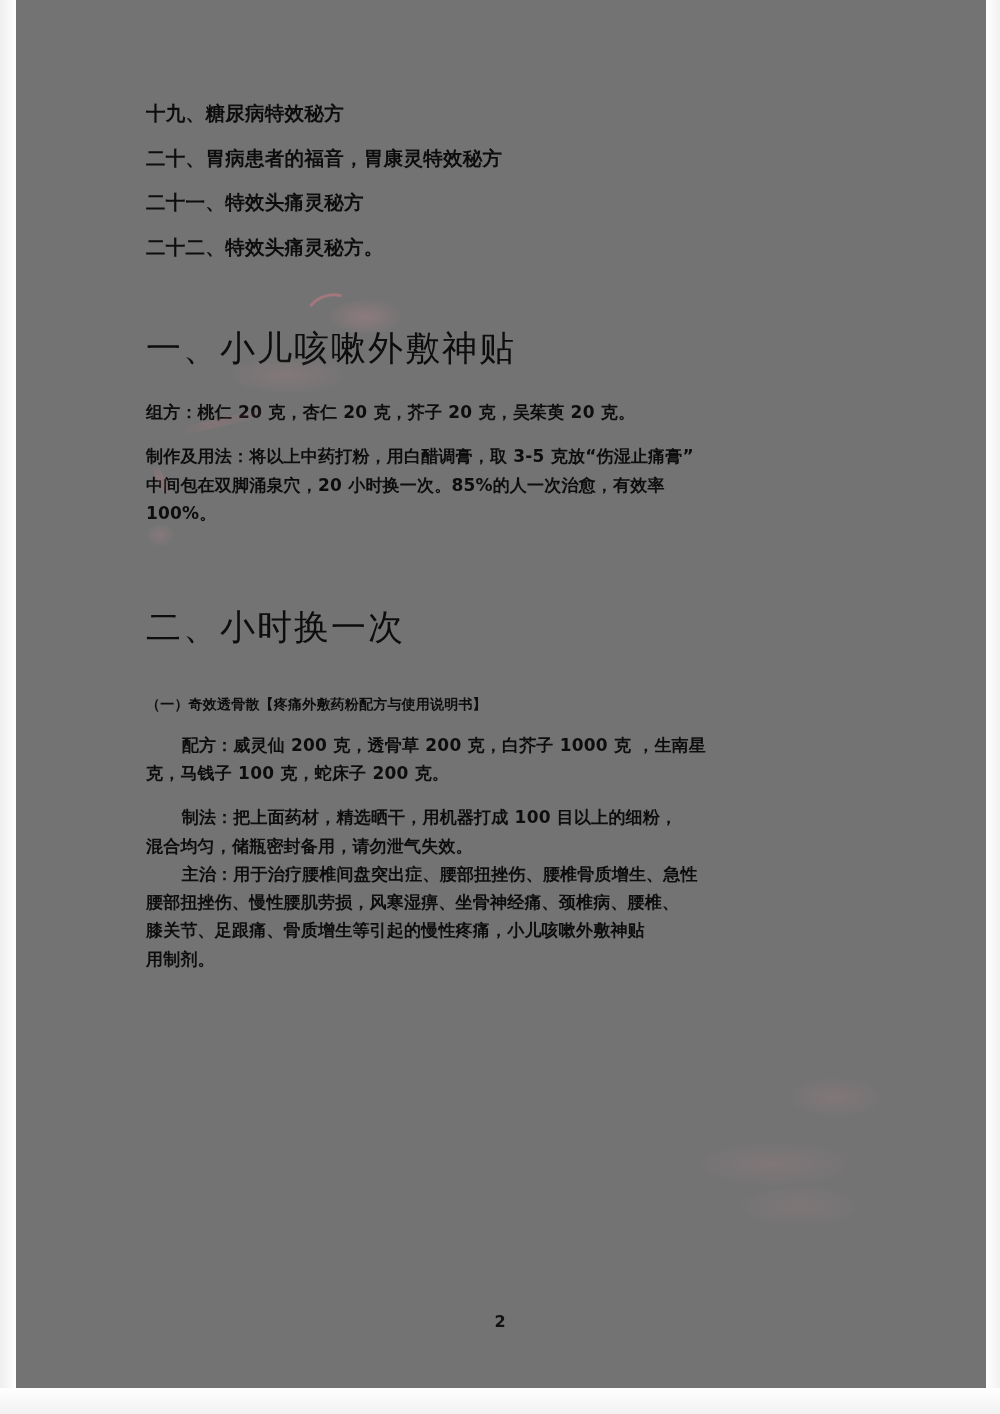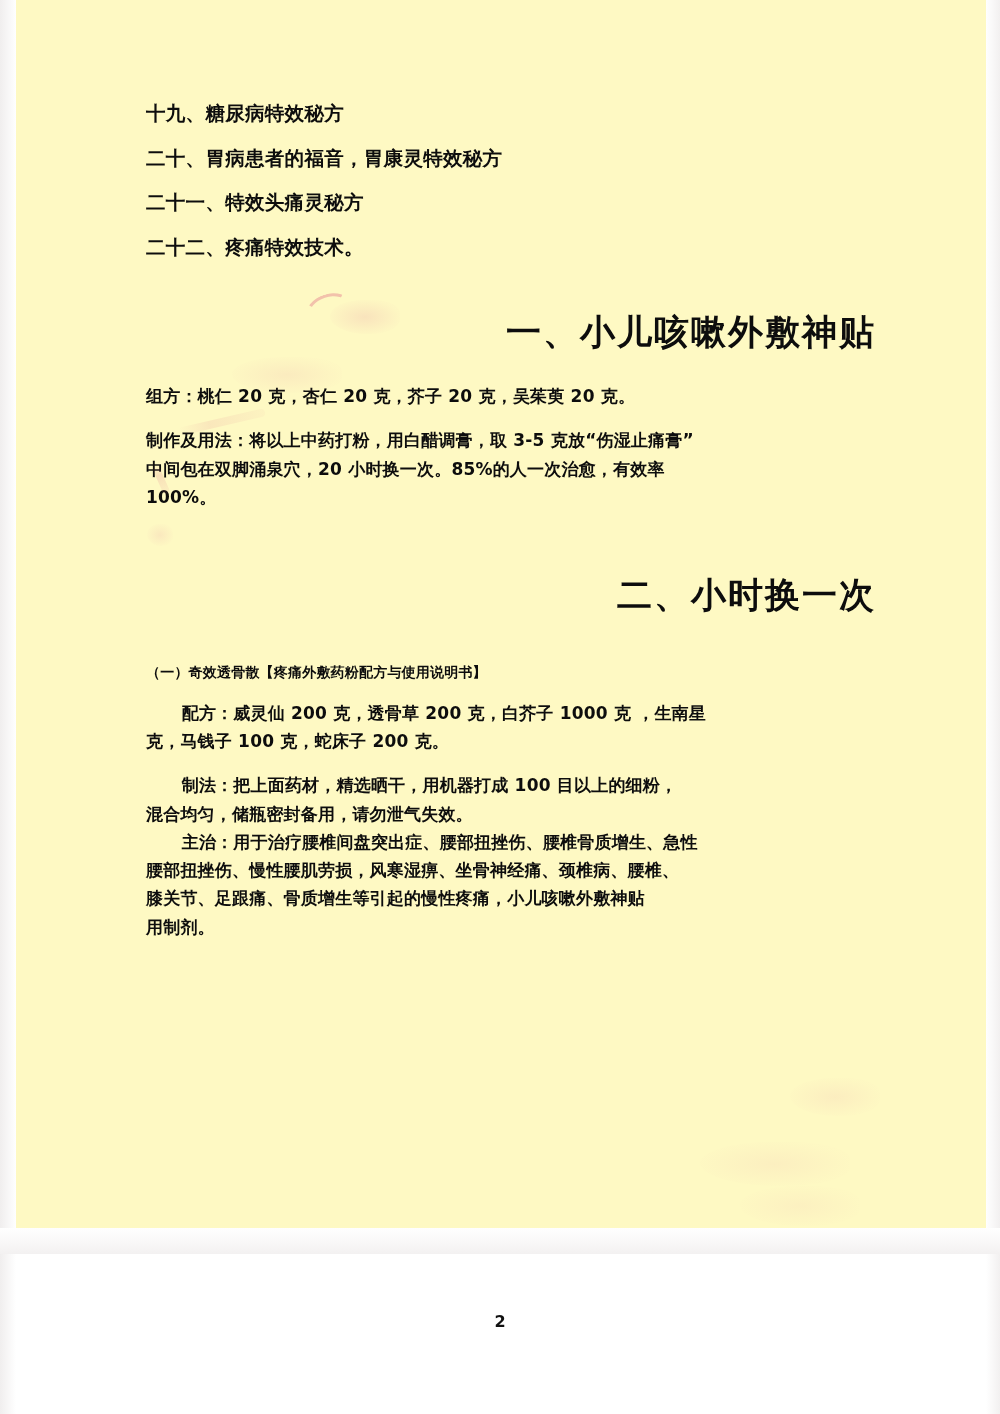--- a/index.html
+++ b/index.html
@@ -12,22 +12,22 @@
     height: 1414px;
     font-family: "DejaVu Sans", "Liberation Sans", sans-serif;
     color: #0d0d0d;
     position: relative;
     overflow: hidden;
   }
 
   .page {
     position: relative;
     width: 1000px;
-    height: 1254px;
-    background: #fef9c3;
+    height: 1414px;
+    background: #737373;
     box-sizing: border-box;
   }
 
   
   .edge-left {
     position: absolute;
     left: 0; top: 0;
     width: 16px; height: 1414px;
     background: linear-gradient(to right, #f0eeee 0%, #ffffff 100%);
     pointer-events: none;
@@ -59,26 +59,27 @@
     font-size: 19.5px;
     font-weight: 700;
     letter-spacing: 0.3px;
     line-height: 1.0;
     margin-bottom: 25px;
     white-space: nowrap;
   }
 
   
   .chapter-title {
-    text-align: right;
+    text-align: left;
     font-size: 35px;
-    font-weight: 700;
+    font-weight: 400;
     letter-spacing: 2px;
     line-height: 1.15;
     white-space: nowrap;
+    margin-top: 16px;
   }
 
   
   .para {
     font-size: 17px;
     font-weight: 700;
     line-height: 1.66;
     text-align: justify;
     text-justify: inter-character;
     letter-spacing: 0.2px;
@@ -137,21 +138,21 @@
   <div class="edge-left"></div>
   <div class="edge-right"></div>
   <div class="edge-bottom"></div>
 
   <div class="content">
 
     <div>
       <div class="toc-line">十九、糖尿病特效秘方</div>
       <div class="toc-line">二十、胃病患者的福音，胃康灵特效秘方</div>
       <div class="toc-line">二十一、特效头痛灵秘方</div>
-      <div class="toc-line">二十二、疼痛特效技术。</div>
+      <div class="toc-line">二十二、特效头痛灵秘方。</div>
     </div>
 
     <div class="spacer-md"></div>
 
     <div class="chapter-title">一、小儿咳嗽外敷神贴</div>
 
     <div class="spacer-md"></div>
 
     <div class="para">组方：桃仁 20 克，杏仁 20 克，芥子 20 克，吴茱萸 20 克。</div>
 

